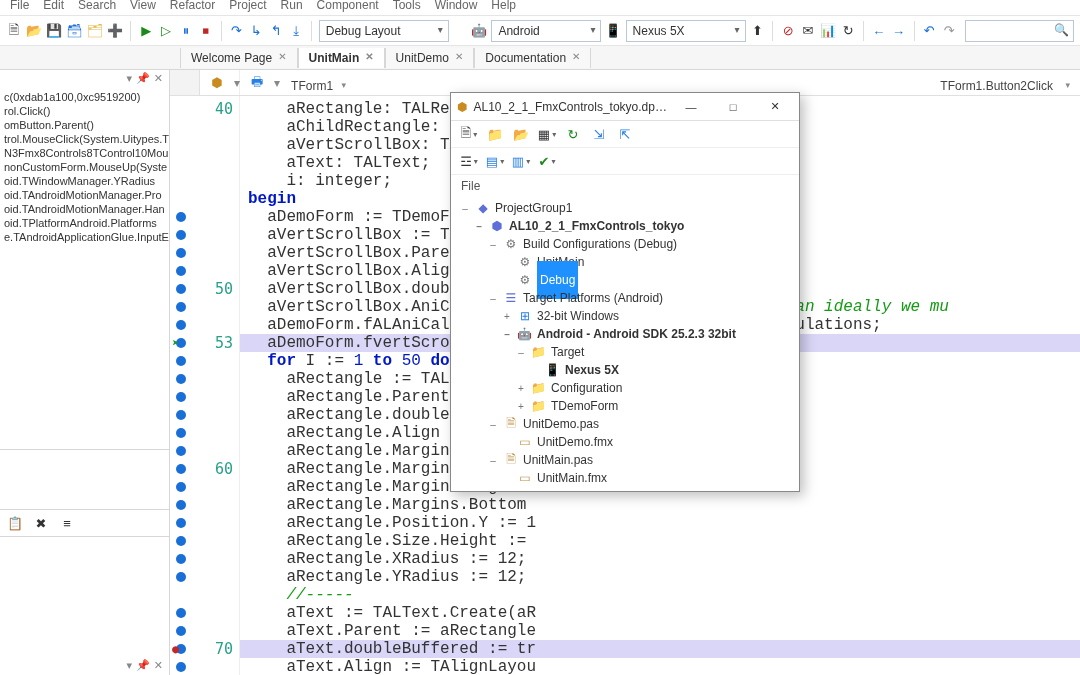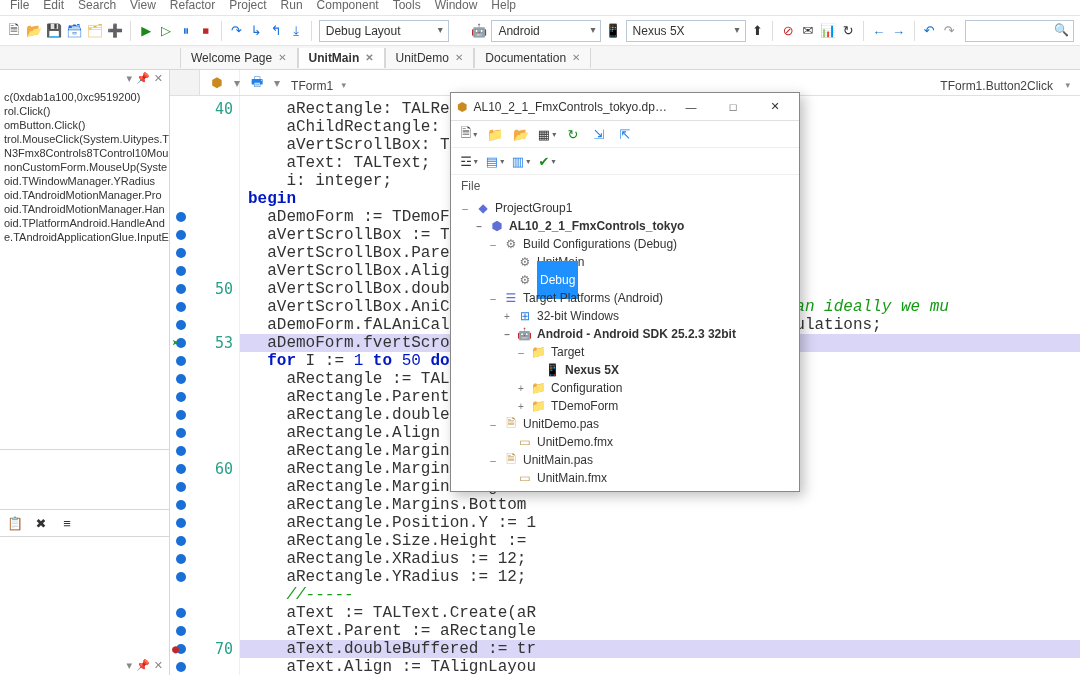--- a/index.html
+++ b/index.html
@@ -79,21 +79,21 @@
     border-bottom: 1px solid #d7d7d7;
     font-size: 12px;
     padding-left: 180px;
   }
   .tabs-bar .tab {
     padding: 3px 10px;
     border-right: 1px solid #d7d7d7;
     border-left: 1px solid #d7d7d7;
     background: #f8f8f8;
     cursor: default;
-    display: flex; align-items: center; gap: 4px;
+    display: flex; align-items: flex-start; gap: 4px;
   }
   .tabs-bar .tab.active { background: #fff; font-weight: 600; }
   .tabs-bar .tab .x { color: #888; font-size: 10px; margin-left: 2px;}
 
   
   .columns { display: flex; height: calc(100% - 70px); }
 
   
   .left-panel {
     width: 170px;
@@ -351,28 +351,28 @@
 
   <div class="left-panel">
     <div class="pin-row">
       <span>▾</span>
       <span>📌</span>
       <span>✕</span>
     </div>
     <div class="callstack">
         <div>c(0xdab1a100,0xc9519200)</div>
         <div>rol.Click()</div>
-        <div>omButton.Click()</div>
+        <div>omButton.Parent()</div>
         <div>trol.MouseClick(System.Uitypes.T</div>
         <div>N3Fmx8Controls8TControl10Mou</div>
         <div>nonCustomForm.MouseUp(Syste</div>
         <div>oid.TWindowManager.YRadius</div>
         <div>oid.TAndroidMotionManager.Pro</div>
         <div>oid.TAndroidMotionManager.Han</div>
-        <div>oid.TPlatformAndroid.HandleAnd</div>
+        <div>oid.TPlatformAndroid.Platforms</div>
         <div>e.TAndroidApplicationGlue.InputE</div>
       </div>
     <div style="height:60px; border-top:1px solid #d7d7d7;"></div>
     <div class="small-toolbar">
       <span class="tb-icon">📋</span>
       <span class="tb-icon">✖</span>
       <span class="tb-icon">≡</span>
     </div>
     <div style="height:120px"></div>
     <div class="pin-row">

